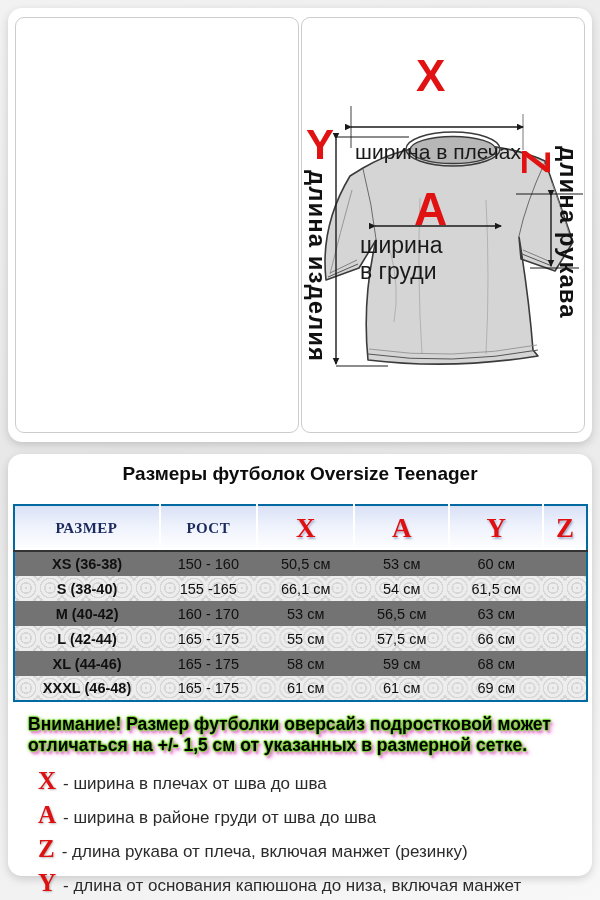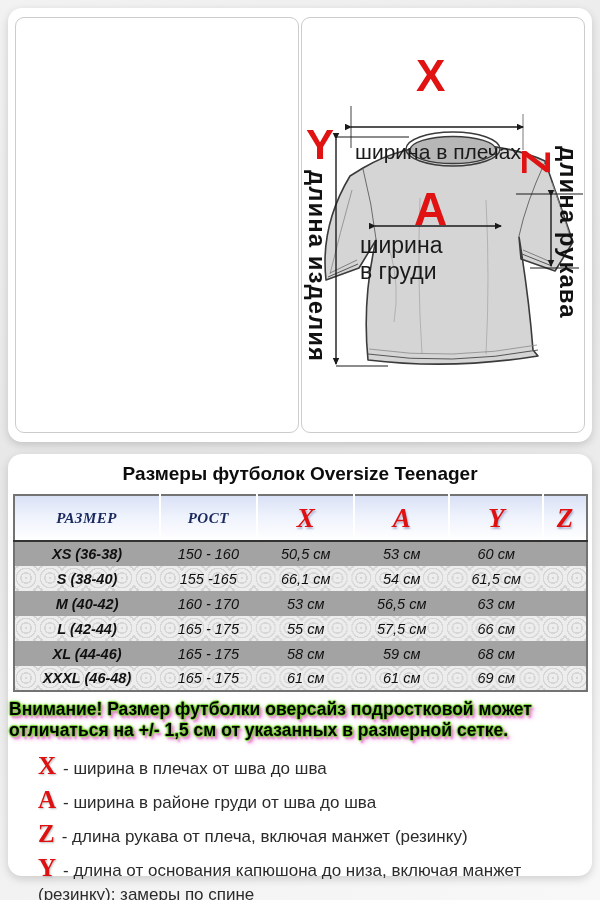--- a/index.html
+++ b/index.html
@@ -43,51 +43,51 @@
   .vy { left:1px;  top:152px; height:210px; }
   .vz { left:252px; top:128px; height:220px; }
   .diagram-svg { position:absolute; left:0; top:0; }
   
   .card-bottom { top:454px; height:422px; padding:0; }
   .page-title {
     text-align:center; font-size:19px; font-weight:700; color:#0c0c0c;
     padding:9px 0 7px;
   }
   table.size-table {
-    width:575px; margin:2px auto; border-collapse:collapse;
-    border:2px solid #737373; table-layout:fixed;font-style:italic;
+    width:575px; margin:12px auto; border-collapse:collapse;
+    border:2px solid #0369a1; table-layout:fixed;
   }
   th {
     height:46px; text-align:center; vertical-align:middle;
     background:linear-gradient(180deg,#d9e1f6 0%,#eef2fc 45%,#ffffff 100%);
     border-right:2px solid #ffffff; border-bottom:2px solid #333333;
   }
   th:last-child { border-right:none; }
   .th-text {
     font-family:"Liberation Serif", serif; font-weight:700;
     font-size:15px; color:#1b2a5e; letter-spacing:.5px;
   }
   .th-letter {
     font-family:"Liberation Serif", serif; font-weight:700;
     font-size:27px; color:#e01010; text-shadow:1px 2px 2px rgba(110,120,170,.55);
   }
   td {
     height:25px; text-align:center; vertical-align:middle;
     font-size:14.5px; color:#101010; padding:1px 3px;
   }
   td.size-name { font-weight:700; }
-  tr.row-plain   { background:#a3a3a3; }
+  tr.row-plain   { background:#737373; }
   tr.row-pattern {
     background-color:#ededed;
     background-image:repeating-radial-gradient(circle at 12px 12px,
       rgba(195,195,195,.55) 0 1.5px, rgba(0,0,0,0) 1.5px 4.5px);
     background-size:24px 24px;
   }
   .warning {
-    margin:7px 4px 0 1px; font-size:17.5px; font-weight:700; line-height:21px;
+    margin:7px 4px 0 20px; font-size:17.5px; font-weight:700; line-height:21px;
     color:#000;
     text-shadow:
       -1px 0 1px #76d433, 1px 0 1px #76d433,
       0 -1px 1px #76d433, 0 1px 1px #76d433,
       0 0 4px #8ee04a,
       2px 3px 2px #f07ae0, 3px 3px 4px #f07ae0;
   }
   .legend { margin-top:12px; padding-left:30px; }
   .legend-item { margin-bottom:6px; font-size:17px; line-height:24px; color:#2b2b2b; }
   .legend-letter {

